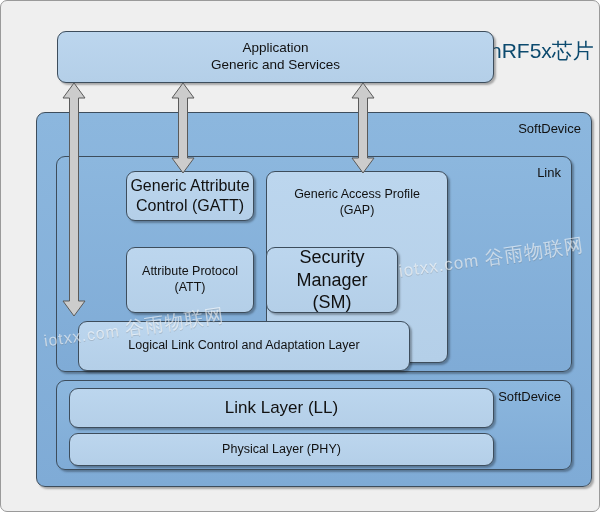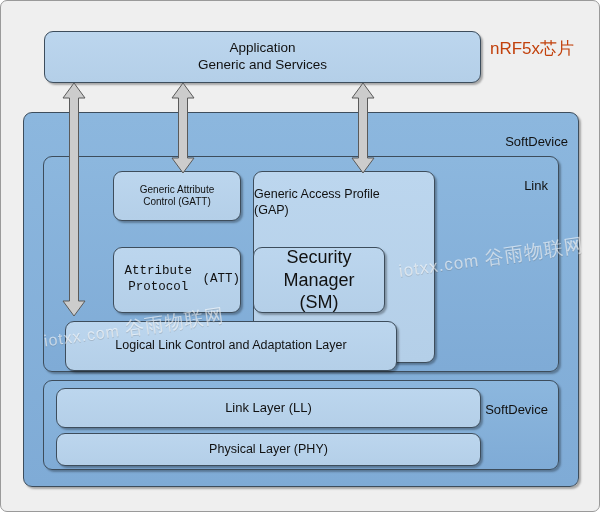--- a/index.html
+++ b/index.html
@@ -25,33 +25,34 @@
     box-sizing: border-box;
     border: 1px solid #3d4d5c;
     border-radius: 9px;
     box-shadow: 2px 2px 2px rgba(0,0,0,0.30);
     display: flex;
     align-items: center;
     justify-content: center;
     text-align: center;
     color: #111111;
     line-height: 1.25;
+    margin-left: 13px;
   }
   .leaf {
     background: linear-gradient(to bottom, #bcd6ee 0%, #b4cfe8 100%);
     background-color: #b9d3ec;
   }
   .group {
     background-color: #84b0da;
     background: linear-gradient(to bottom, #8cb7de 0%, #7fabd6 100%);
     align-items: flex-start;
     justify-content: flex-end;
   }
   .group > .grp-label {
-    padding: 21px 10px 0 0;
+    padding: 8px 10px 0 0;
     font-size: 13px;
     color: #111111;
   }
 
   
   #app-box {
     left: 43px; top: 30px; width: 437px; height: 52px;
     flex-direction: column;
     font-size: 13.5px;
   }
@@ -60,36 +61,36 @@
   #softdevice-box {
     left: 22px; top: 111px; width: 556px; height: 375px;
   }
   #host-box {
     left: 42px; top: 155px; width: 516px; height: 216px;
   }
   #controller-box {
     left: 42px; top: 379px; width: 516px; height: 90px;
   }
 
-  #gatt-box   { left: 112px; top: 170px; width: 128px; height: 50px; font-size: 10px; flex-direction: column; }
+  #gatt-box   { left: 112px; top: 170px; width: 128px; height: 50px; font-size: 16px; flex-direction: column; }
   #gap-box    { left: 252px; top: 170px; width: 182px; height: 192px; font-size: 12.5px; flex-direction: column;
-                align-items: flex-start; justify-content: flex-start; padding-top: 15px; }
-  #att-box    { left: 112px; top: 246px; width: 128px; height: 66px; font-size: 12.5px; flex-direction: row; font-family: Liberation Mono, monospace; }
+                align-items: center; justify-content: flex-start; padding-top: 15px; }
+  #att-box    { left: 112px; top: 246px; width: 128px; height: 66px; font-size: 12.5px; flex-direction: column; }
   #sm-box     { left: 252px; top: 246px; width: 132px; height: 66px; font-size: 18px; flex-direction: column; }
   #l2cap-box  { left: 64px; top: 320px; width: 332px; height: 50px; font-size: 12.5px; flex-direction: column; }
 
-  #ll-box     { left: 55px; top: 387px; width: 425px; height: 40px; font-size: 13px; }
+  #ll-box     { left: 55px; top: 387px; width: 425px; height: 40px; font-size: 17px; }
   #phy-box    { left: 55px; top: 432px; width: 425px; height: 33px; font-size: 12.5px; text-align: center; }
 
   
   #chip-title {
     position: absolute;
     left: 489px; top: 36px;
-    font-size: 17px;
-    color: #c2410c;
+    font-size: 21px;
+    color: #0c4a6e;
     white-space: nowrap;
   }
 
   
   .arrow {
     position: absolute;
     pointer-events: none;
   }
 
   

